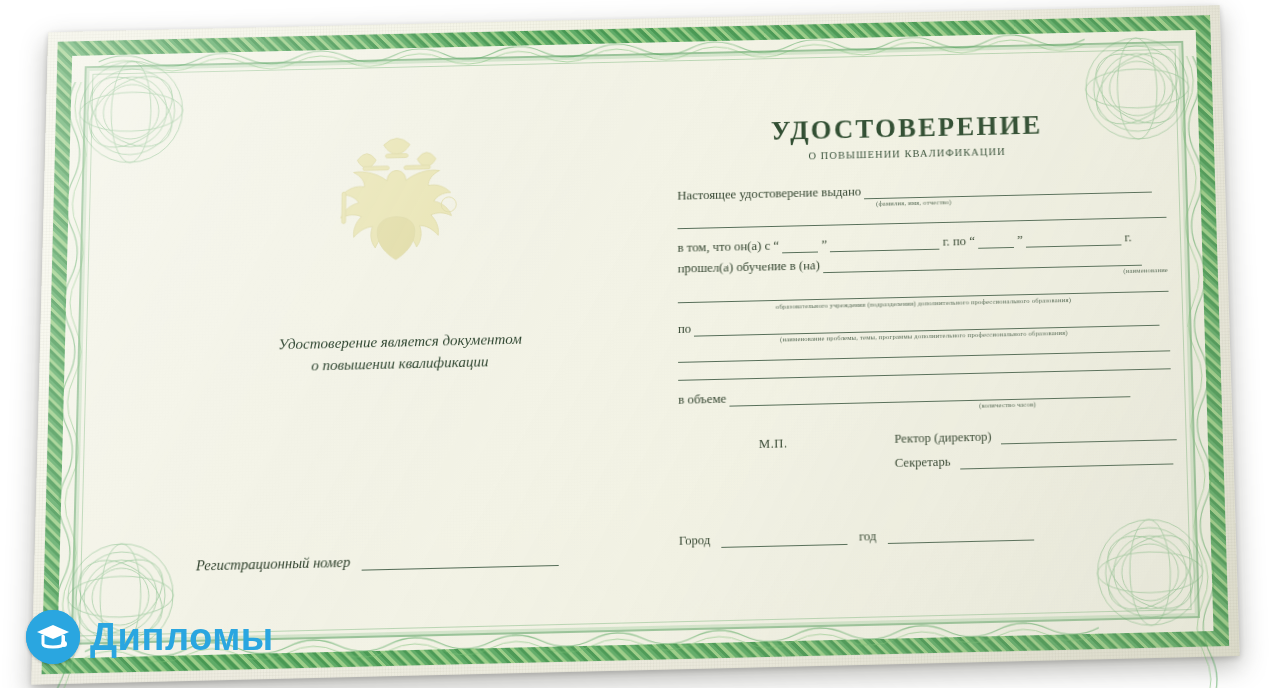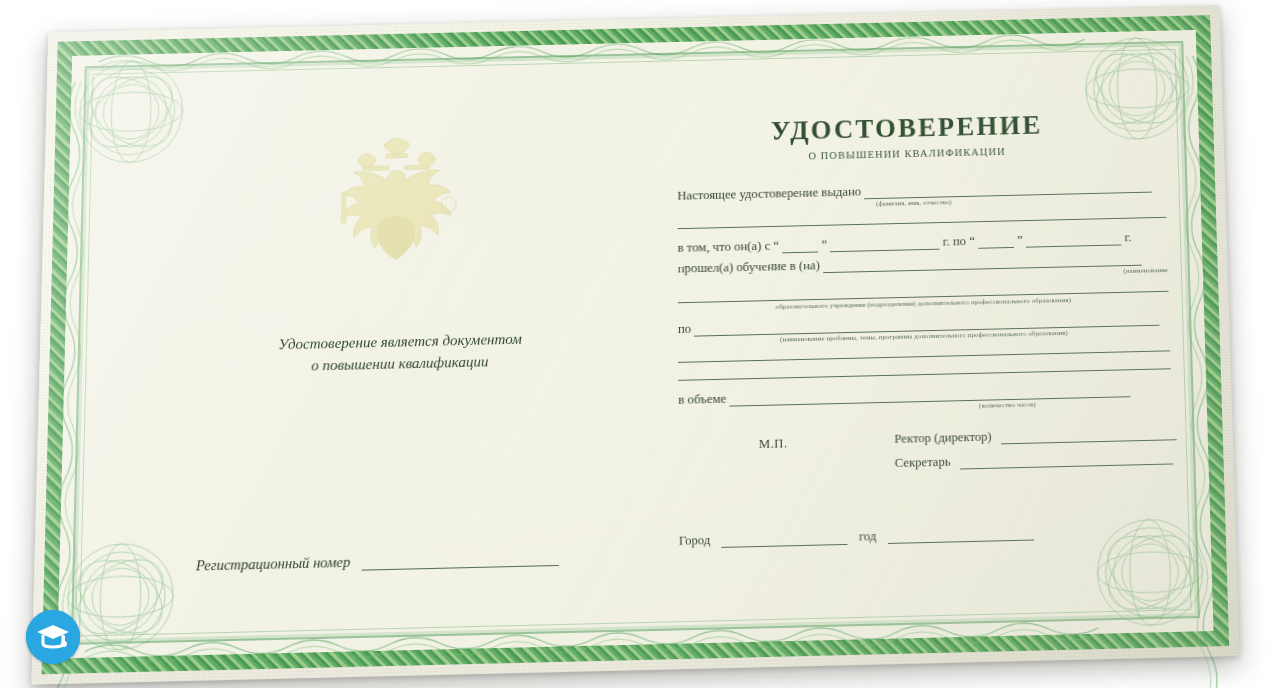--- a/index.html
+++ b/index.html
@@ -460,14 +460,15 @@
   <div class="logo">
     <div class="logo-badge">
       <svg viewBox="0 0 54 54" width="54" height="54" aria-hidden="true">
         <circle cx="27" cy="27" r="27" fill="#2aa6e0"></circle>
         <path d="M27 15 L43 22 L27 29 L11 22 Z" fill="#ffffff"></path>
         <path d="M17 25 L17 34 c0 4 20 4 20 0 L37 25" fill="none" stroke="#ffffff" stroke-width="3"></path>
         <circle cx="38" cy="34" r="3" fill="#ffffff"></circle>
         <path d="M38 26 L38 33" stroke="#ffffff" stroke-width="2"></path>
       </svg>
     </div>
+    <div class="logo-text">Дипломы</div>
   </div>
 </div>
 
 </body></html>

